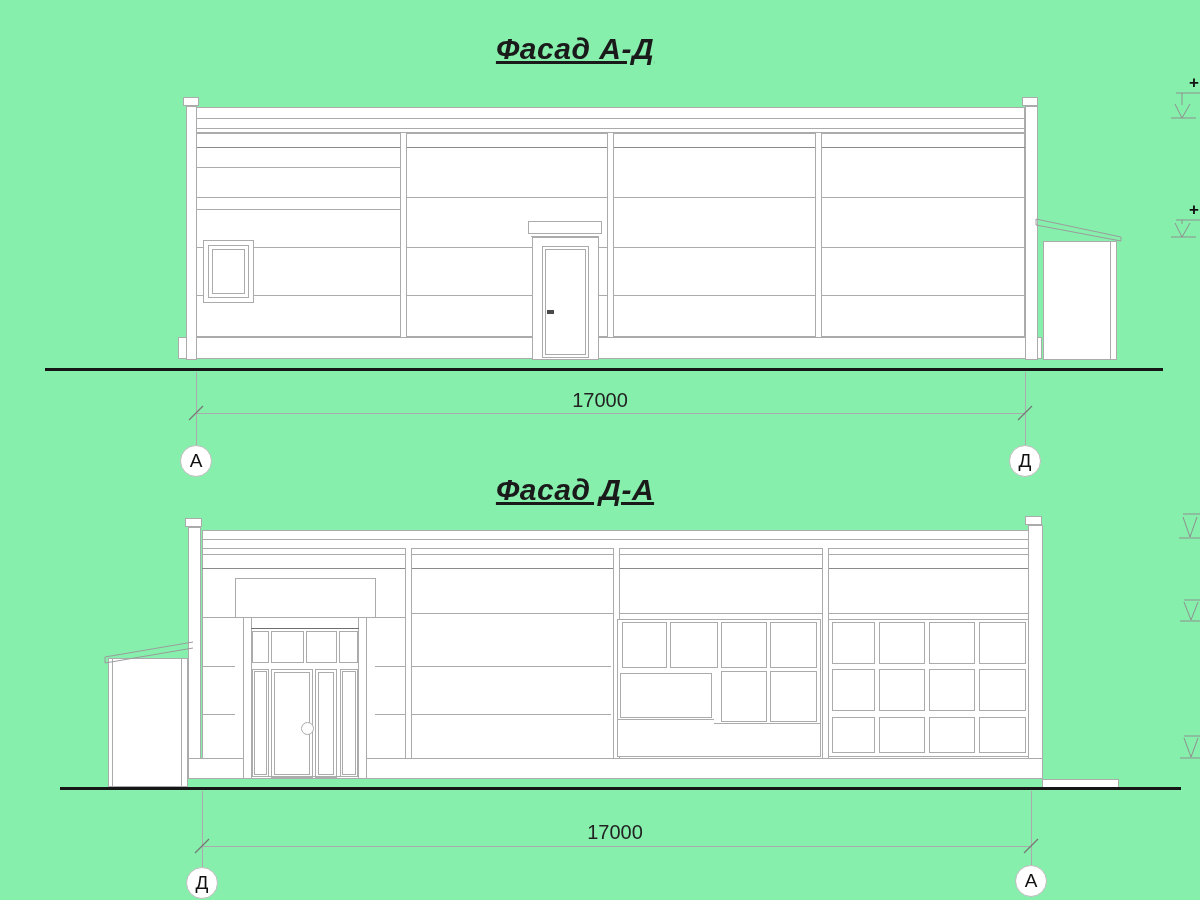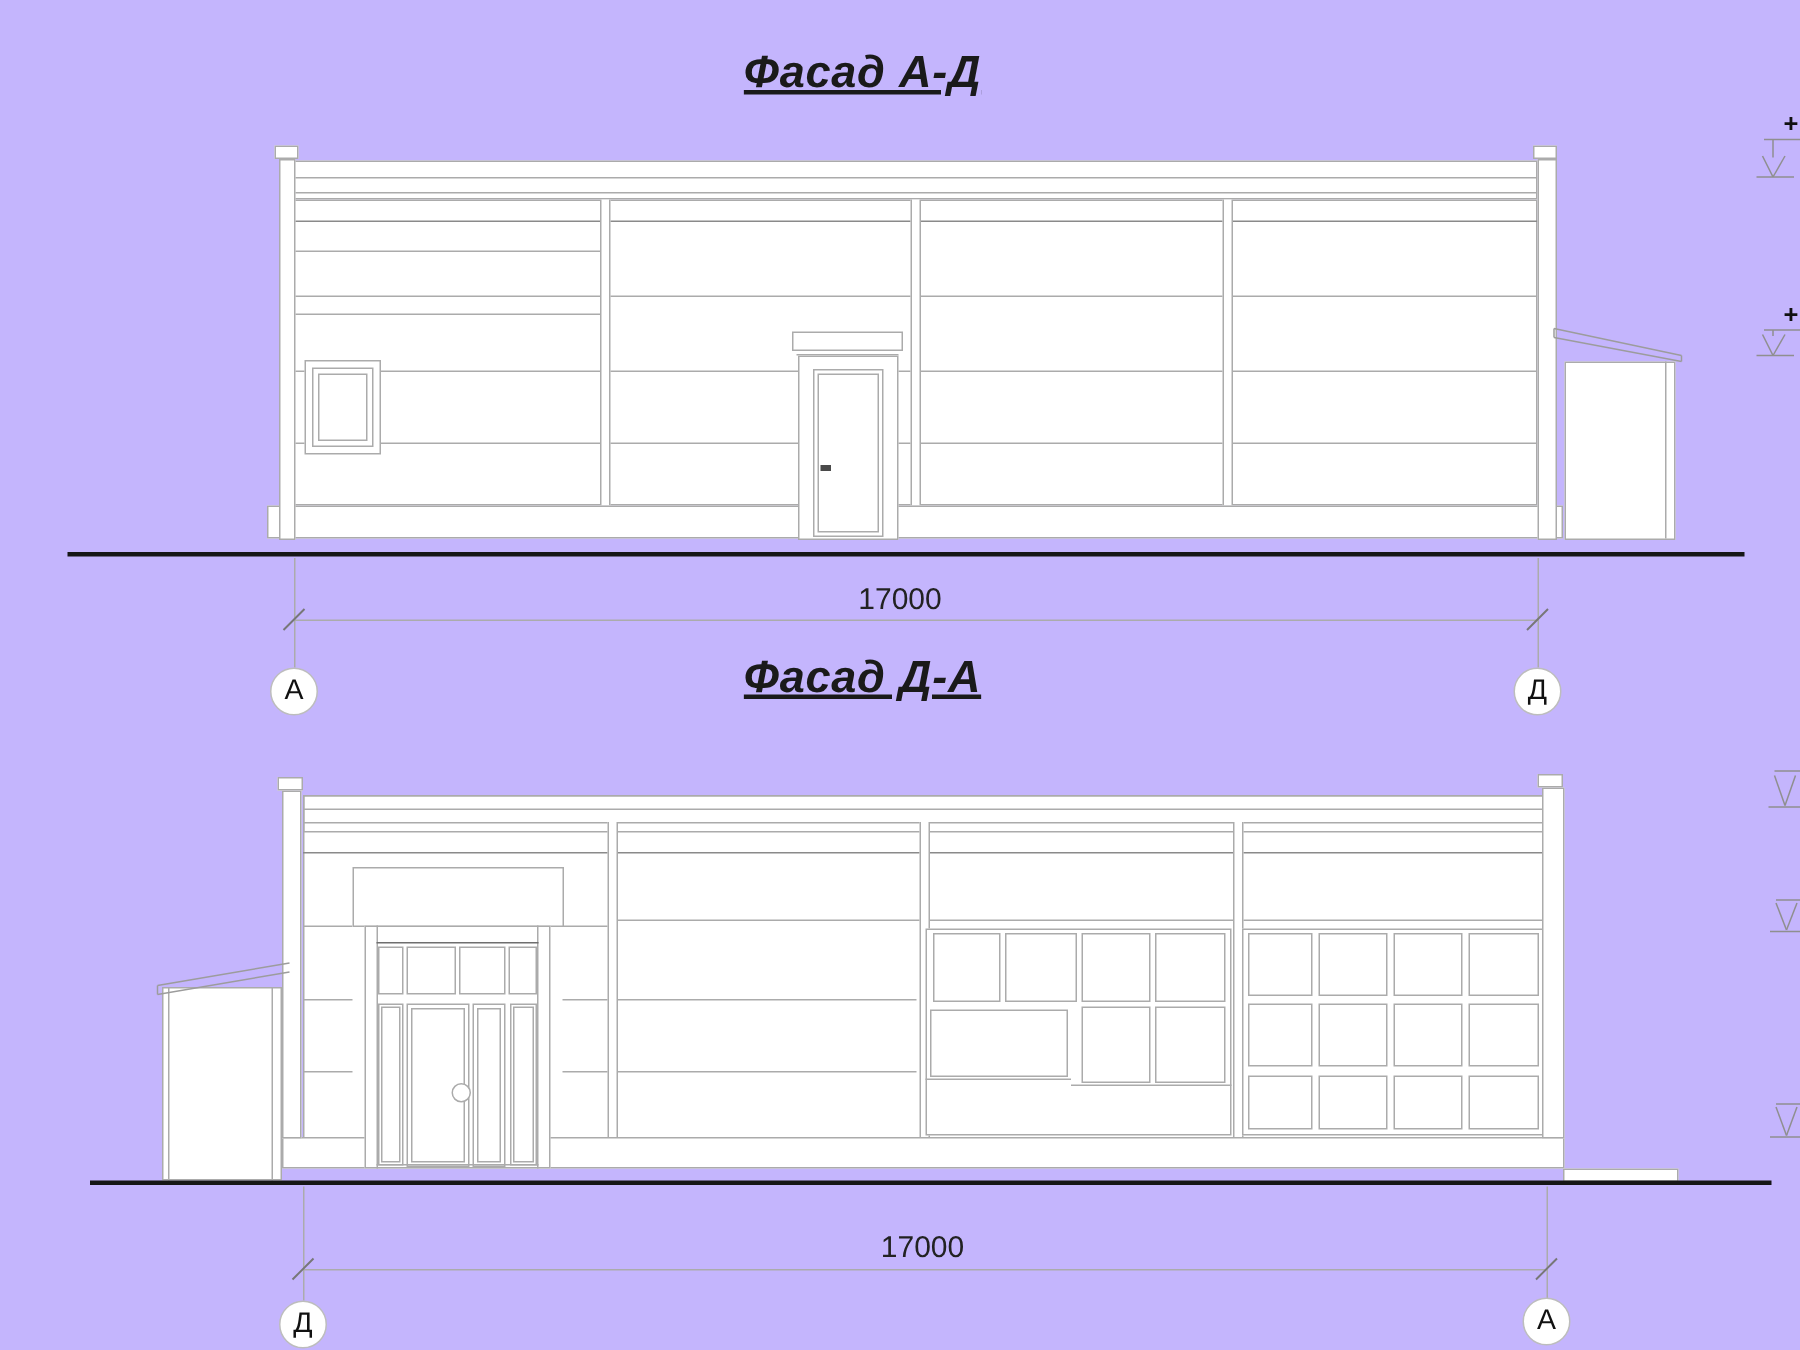--- a/index.html
+++ b/index.html
@@ -3,21 +3,21 @@
 <meta charset="utf-8">
 <style>
   :root{
     --line:#ababab;
     --line2:#8a8a8a;
     --dark:#6f6f6f;
     --ground:#161616;
     --ink:#1a1a1a;
   }
   html,body{margin:0;padding:0;background:#fff;}
-  #stage{position:relative;width:1200px;height:900px;background:#c4b5fd;overflow:hidden;
+  #stage{position:relative;width:1200px;height:900px;background:#86efac;overflow:hidden;
          font-family:"Liberation Sans",sans-serif;}
   .grp{position:absolute;inset:0;}
   .bx{position:absolute;border:1px solid var(--line);background:#fff;box-sizing:border-box;}
   .nb{background:transparent;}
   .hl{position:absolute;height:1px;background:var(--line);}
   .vl{position:absolute;width:1px;background:var(--line);}
   .mul{position:absolute;background:#fff;border-left:1px solid var(--line);
        border-right:1px solid var(--line);box-sizing:border-box;}
   .ground{position:absolute;height:3px;background:var(--ground);}
   .title{position:absolute;left:440px;width:270px;text-align:center;
@@ -90,21 +90,21 @@
       </div>
     <div class="axis" style="left:1009px;top:445px">
         <span>Д</span>
       </div>
 
     <div class="plus" style="left:1189px;top:73px">+</div>
     <div class="plus" style="left:1189px;top:200px">+</div>
   </div>
 
   <div class="grp">
-    <div class="title" style="top:435px">Фасад Д-А</div>
+    <div class="title" style="top:473px">Фасад Д-А</div>
 
     <div class="bx" style="left:202px;top:530px;width:829px;height:229px"></div>
     <div class="bx nb" style="left:202px;top:530px;width:829px;height:25px"></div>
     <div class="hl" style="left:202px;top:539px;width:829px"></div>
     <div class="hl" style="left:202px;top:548px;width:829px"></div>
     <div class="hl" style="left:202px;top:568px;width:829px;background:var(--line2)"></div>
     <div class="hl" style="left:411px;top:613px;width:619px"></div>
     <div class="hl" style="left:202px;top:617px;width:33px"></div>
     <div class="hl" style="left:375px;top:617px;width:36px"></div>
     <div class="hl" style="left:202px;top:666px;width:33px"></div>

